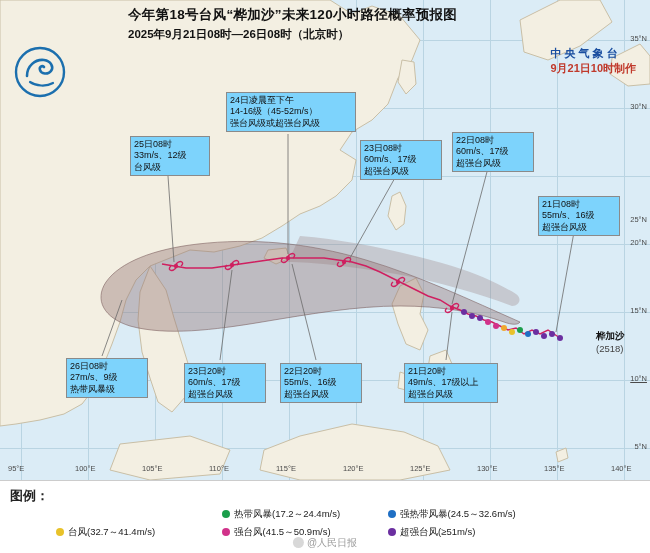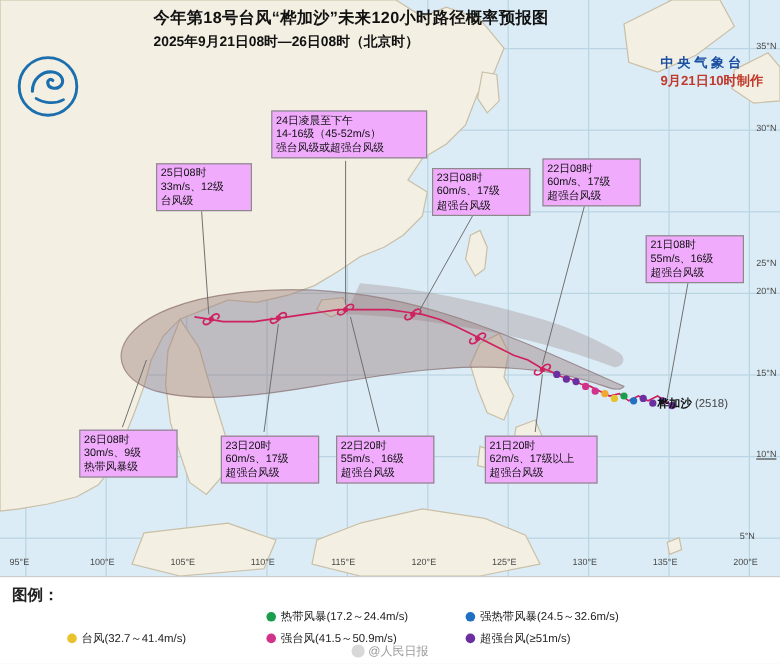--- a/index.html
+++ b/index.html
@@ -19,21 +19,21 @@
   .grid-line{position:absolute;background:#b9d4e2;}
   .grid-v{width:1px;top:0;bottom:0;}
   .grid-h{height:1px;left:0;right:0;}
   .lbl-lon,.lbl-lat{
     position:absolute;font-size:7.5px;color:#4a4a4a;letter-spacing:0;
   }
   
   #track{position:absolute;left:0;top:0;width:650px;height:480px;}
   
   .callout{
-    position:absolute;background:#f0abfc;border:1px solid #8a8a8a;
+    position:absolute;background:#7dd3fc;border:1px solid #8a8a8a;
     font-size:9px;line-height:1.25;padding:2px 3px;color:#111;
     white-space:pre-line;text-align:left;
   }
   
   .title-wrap{
     position:absolute;left:128px;top:6px;width:390px;text-align:left;
   }
   .title1{font-size:13.5px;font-weight:bold;color:#111;letter-spacing:0.3px;}
   .title2{font-size:11.5px;font-weight:bold;color:#111;margin-top:3px;}
   .org{
@@ -61,21 +61,21 @@
   }
   .weibo{
     position:absolute;left:50%;transform:translateX(-50%);bottom:4px;
     font-size:10px;color:#9a9a9a;
   }
   .weibo .eye{
     display:inline-block;width:11px;height:11px;border-radius:50%;
     background:#d8d8d8;vertical-align:-2px;margin-right:3px;
   }
   .storm-name{
-    position:absolute;font-size:9.5px;color:#111;font-weight:bold;
+    position:absolute;font-size:9.5px;color:#111;font-weight:bold;margin-left:48px;
   }
   .storm-name .code{color:#444;font-weight:normal;}
 </style>
 </head>
 <body>
 
 <div id="map">
   <div class="sea"></div>
 
   <div class="grid-line grid-v" style="left:21px;"></div>
@@ -213,29 +213,29 @@
 
   <div class="lbl-lon" style="left:8px;top:464px;">95°E</div>
   <div class="lbl-lon" style="left:75px;top:464px;">100°E</div>
   <div class="lbl-lon" style="left:142px;top:464px;">105°E</div>
   <div class="lbl-lon" style="left:209px;top:464px;">110°E</div>
   <div class="lbl-lon" style="left:276px;top:464px;">115°E</div>
   <div class="lbl-lon" style="left:343px;top:464px;">120°E</div>
   <div class="lbl-lon" style="left:410px;top:464px;">125°E</div>
   <div class="lbl-lon" style="left:477px;top:464px;">130°E</div>
   <div class="lbl-lon" style="left:544px;top:464px;">135°E</div>
-  <div class="lbl-lon" style="left:611px;top:464px;">200°E</div>
+  <div class="lbl-lon" style="left:611px;top:464px;">140°E</div>
 
   <div class="lbl-lat" style="right:3px;top:34px;">35°N</div>
   <div class="lbl-lat" style="right:3px;top:102px;">30°N</div>
   <div class="lbl-lat" style="right:3px;top:170px;margin-top:45px;">25°N</div>
   <div class="lbl-lat" style="right:3px;top:238px;">20°N</div>
   <div class="lbl-lat" style="right:3px;top:306px;">15°N</div>
   <div class="lbl-lat" style="right:3px;top:374px;text-decoration:underline;">10°N</div>
-  <div class="lbl-lat" style="right:21px;top:442px;margin-left:29px;">5°N</div>
+  <div class="lbl-lat" style="right:3px;top:442px;margin-left:29px;">5°N</div>
 
   <div class="storm-name" style="left:548px;top:330px;">
     <span>桦加沙</span>
     <span class="code">(2518)</span>
   </div>
 
   <div class="title-wrap">
     <div class="title1">今年第18号台风“桦加沙”未来120小时路径概率预报图</div>
     <div class="title2">2025年9月21日08时—26日08时（北京时）</div>
   </div>
@@ -263,30 +263,30 @@
   <div class="callout" style="left:360px;top:140px;width:74px;">23日08时
 60m/s、17级
 超强台风级</div>
   <div class="callout" style="left:452px;top:132px;width:74px;">22日08时
 60m/s、17级
 超强台风级</div>
   <div class="callout" style="left:538px;top:196px;width:74px;">21日08时
 55m/s、16级
 超强台风级</div>
   <div class="callout" style="left:66px;top:358px;width:74px;">26日08时
-30m/s、9级
+27m/s、9级
 热带风暴级</div>
   <div class="callout" style="left:184px;top:363px;width:74px;">23日20时
 60m/s、17级
 超强台风级</div>
   <div class="callout" style="left:280px;top:363px;width:74px;">22日20时
 55m/s、16级
 超强台风级</div>
   <div class="callout" style="left:404px;top:363px;width:86px;">21日20时
-62m/s、17级以上
+49m/s、17级以上
 超强台风级</div>
 </div>
 
 <div id="legend">
   <div class="legend-title">图例：</div>
 
 
   <div class="lrow" style="left:222px;top:27px;">
     <span class="dot" style="background:#1b9e4b;"></span><span>热带风暴(17.2～24.4m/s)</span>
   </div>

